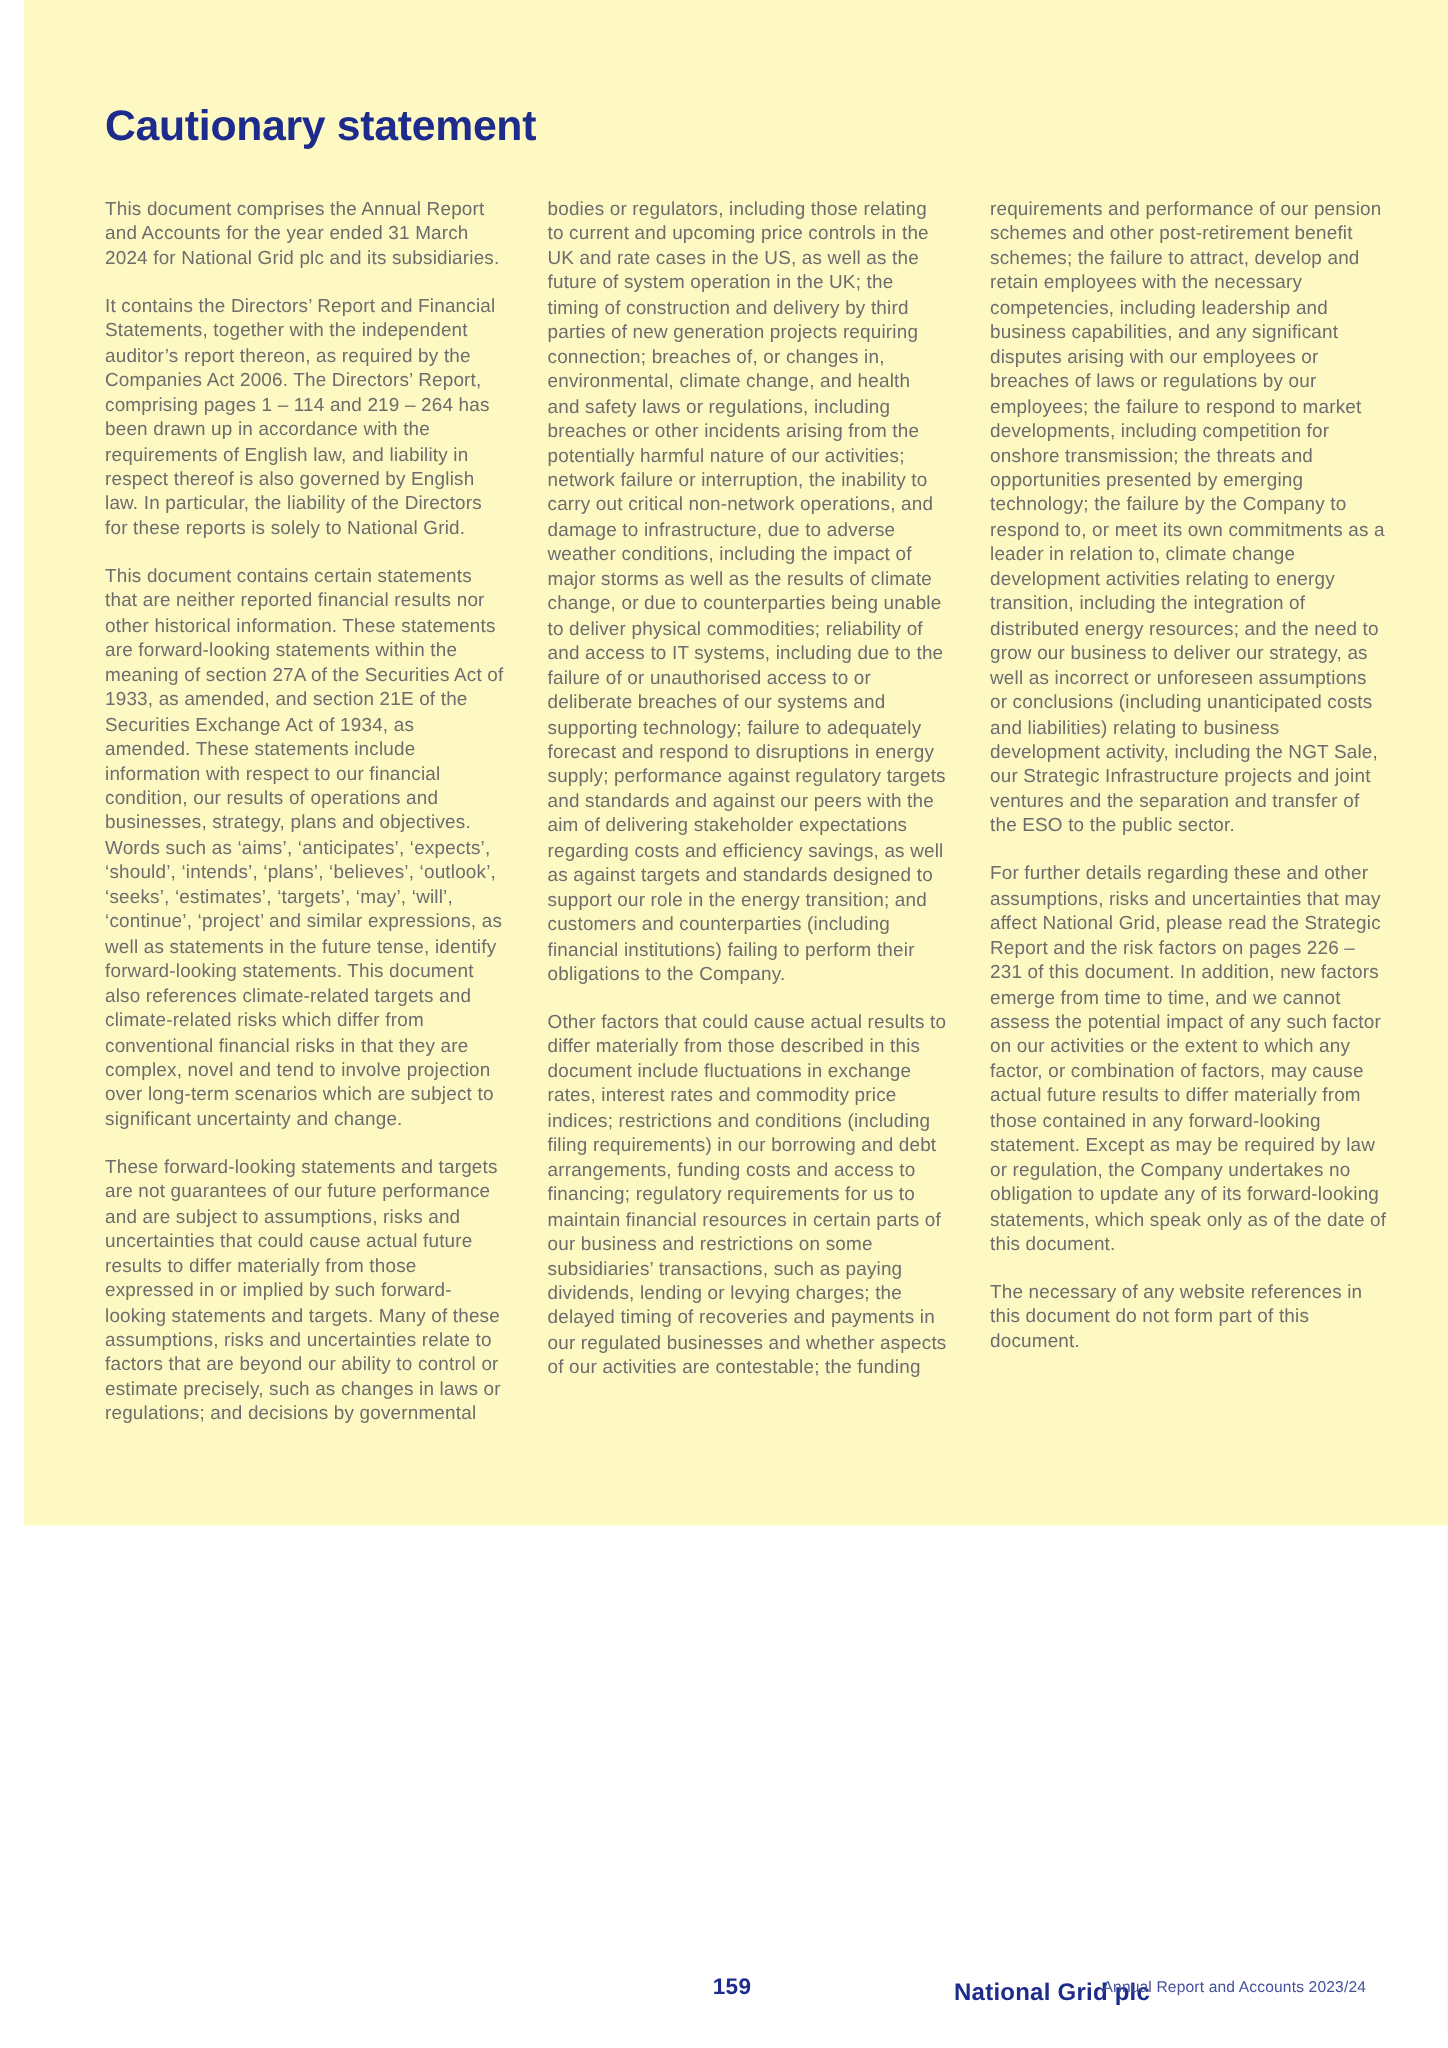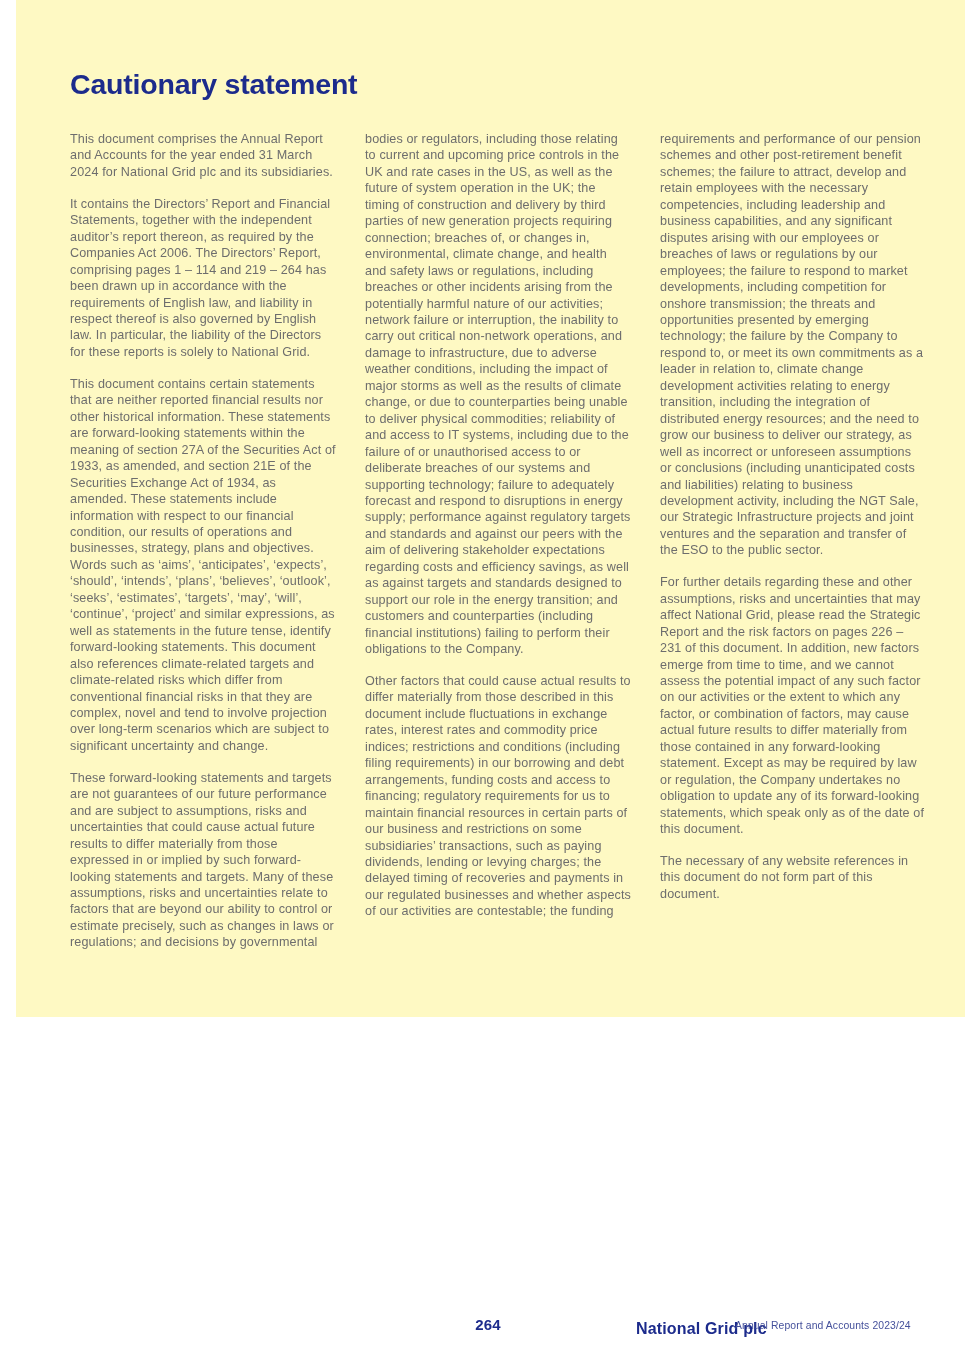--- a/index.html
+++ b/index.html
@@ -126,18 +126,18 @@
 
     <div class="column">
       <p class="para">requirements and performance of our pension schemes and other post-retirement benefit schemes; the failure to attract, develop and retain employees with the necessary competencies, including leadership and business capabilities, and any significant disputes arising with our employees or breaches of laws or regulations by our employees; the failure to respond to market developments, including competition for onshore transmission; the threats and opportunities presented by emerging technology; the failure by the Company to respond to, or meet its own commitments as a leader in relation to, climate change development activities relating to energy transition, including the integration of distributed energy resources; and the need to grow our business to deliver our strategy, as well as incorrect or unforeseen assumptions or conclusions (including unanticipated costs and liabilities) relating to business development activity, including the NGT Sale, our Strategic Infrastructure projects and joint ventures and the separation and transfer of the ESO to the public sector.</p>
       <p class="para">For further details regarding these and other assumptions, risks and uncertainties that may affect National Grid, please read the Strategic Report and the risk factors on pages 226 – 231 of this document. In addition, new factors emerge from time to time, and we cannot assess the potential impact of any such factor on our activities or the extent to which any factor, or combination of factors, may cause actual future results to differ materially from those contained in any forward-looking statement. Except as may be required by law or regulation, the Company undertakes no obligation to update any of its forward-looking statements, which speak only as of the date of this document.</p>
       <p class="para">The necessary of any website references in this document do not form part of this document.</p>
     </div>
 
   </div>
 
   <div id="footer">
-    <div id="page-number">264</div>
+    <div id="page-number">159</div>
     <div id="footer-company">National Grid plc</div>
     <div id="footer-report">Annual Report and Accounts 2023/24</div>
   </div>
 
 </div>
 
 </body></html>

